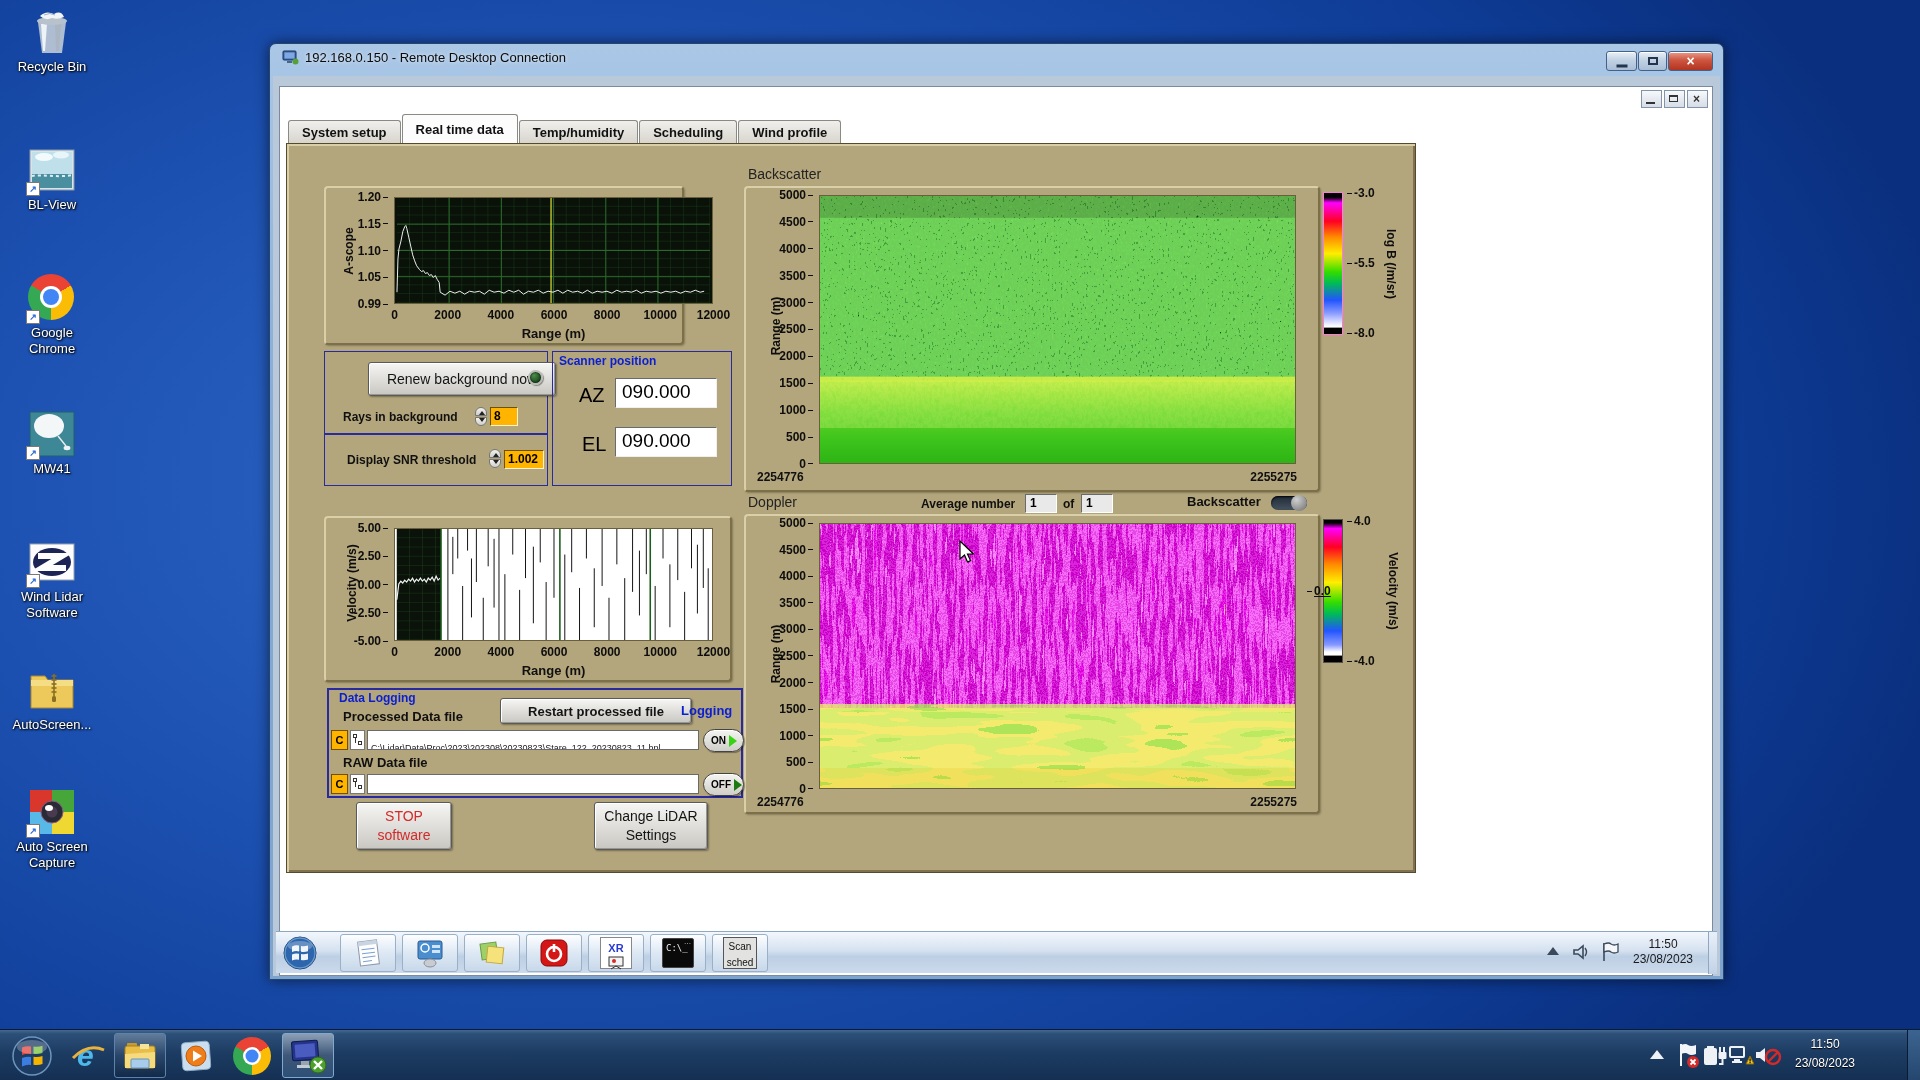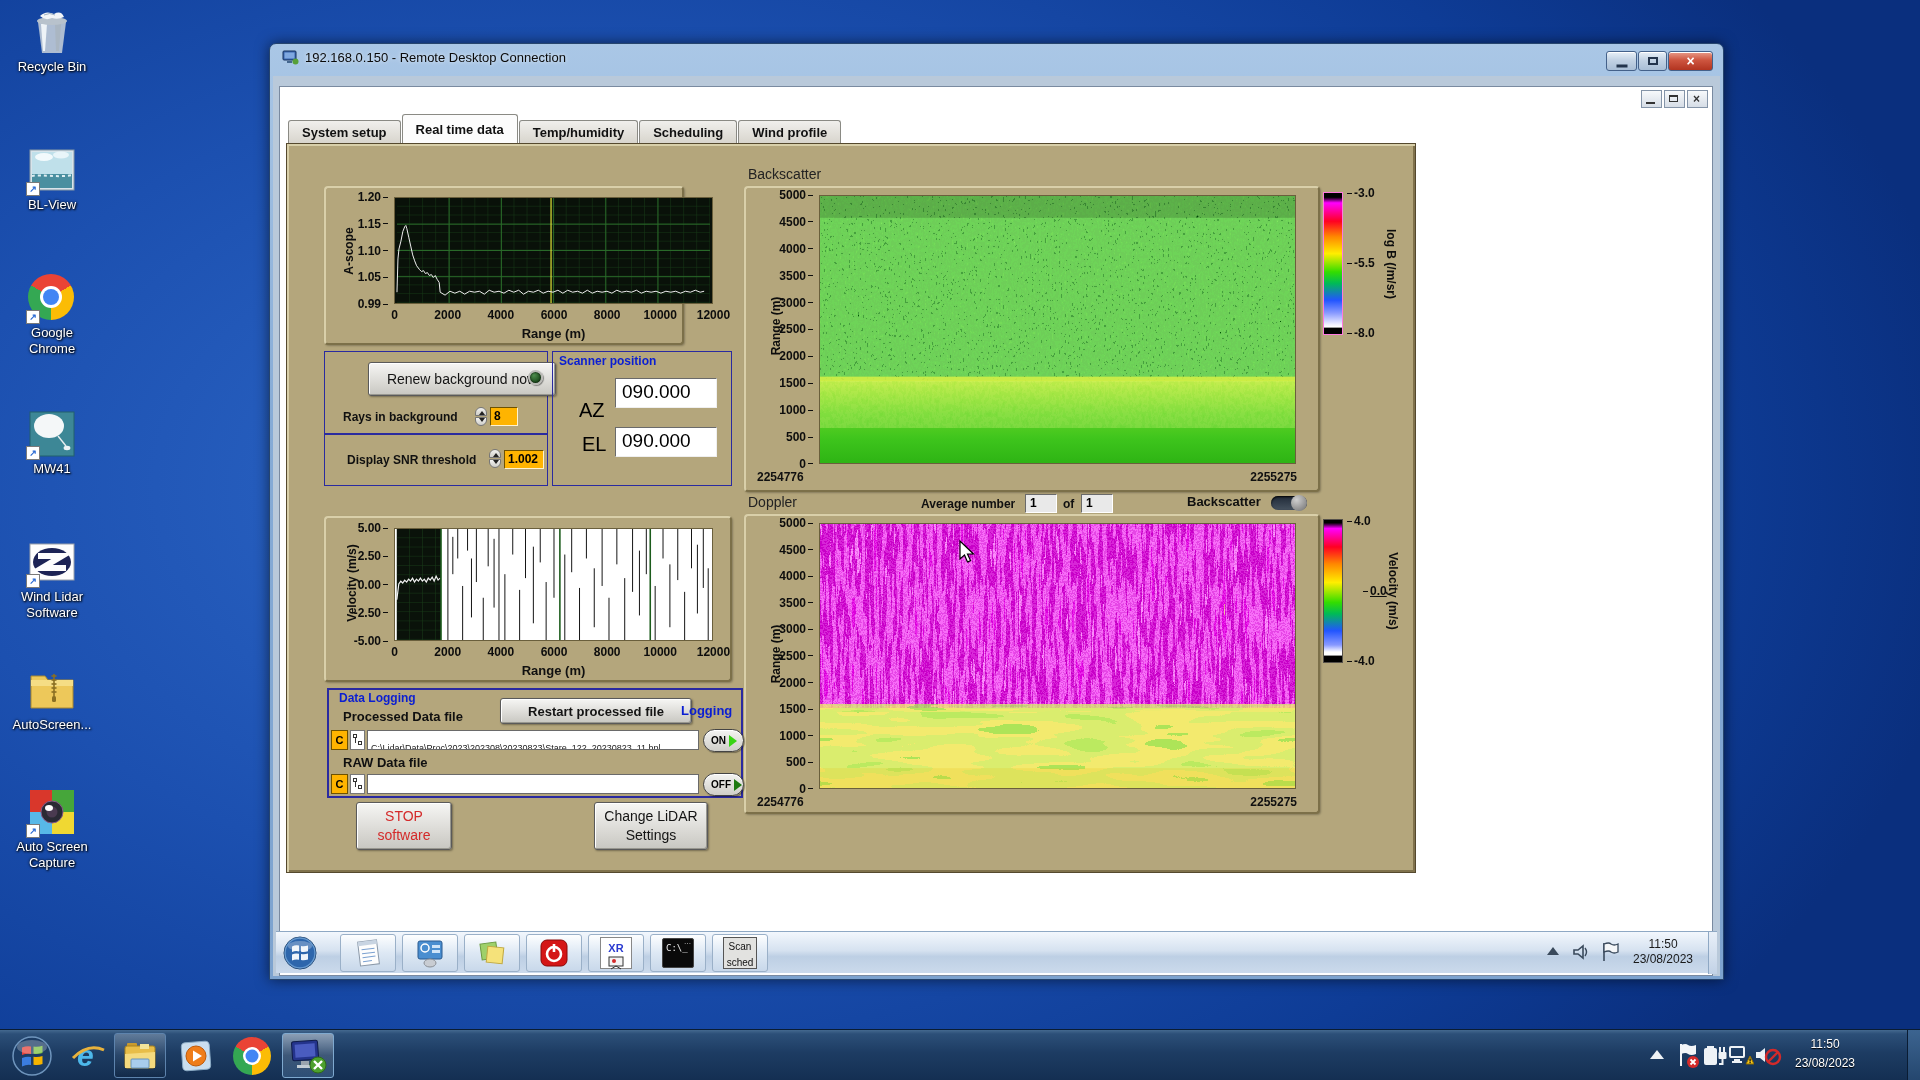--- a/index.html
+++ b/index.html
@@ -330,21 +330,21 @@
                 </span>
                 <span class="d">
                   <i></i>
                 </span>
             </div>
             <div class="orange-field" style="left:179px;top:15px;width:40px;">1.002</div>
           </div>
 
           <div class="navybox" style="left:265px;top:207px;width:180px;height:135px;">
             <span class="abs bluelbl" style="left:6px;top:2px;">Scanner position</span>
-            <span class="abs" style="left:26px;top:47px;font-size:20px;color:#000;">AZ</span>
+            <span class="abs" style="left:26px;top:32px;font-size:20px;color:#000;">AZ</span>
             <div class="white-num" style="left:62px;top:26px;width:102px;height:30px;">090.000</div>
             <span class="abs" style="left:29px;top:81px;font-size:20px;color:#000;">EL</span>
             <div class="white-num" style="left:62px;top:75px;width:102px;height:30px;">090.000</div>
           </div>
 
           <span class="abs" style="left:461px;top:22px;font-size:14px;color:#222;">Backscatter</span>
           <div class="lvgroup" style="left:457px;top:42px;width:576px;height:306px;"></div>
           <div class="rot-l" style="left:457px;top:175px;width:64px;text-align:center;">Range (m)</div>
           <div class="ytickcol" style="left:480px;top:45px;width:46px;height:281px;">
             <div class="ytick">
@@ -513,21 +513,21 @@
             <rect width="477" height="188" filter="url(#dpSpeck)" opacity="0.35"></rect>
             <rect y="186" width="477" height="80" filter="url(#dpBot)"></rect>
             <rect y="182" width="477" height="7" filter="url(#dpBot)" opacity="0.8"></rect>
             <rect y="246" width="477" height="20" fill="#e8c020" opacity="0.22"></rect>
           </svg>
           <div class="cbar" style="left:1036px;top:375px;height:144px;border:1px solid #55504a;
                background:linear-gradient(to bottom,#000 0,#000 2%,#ff00ff 6%,#ff0022 19%,#ff8800 31%,#ffee00 44%,#33dd00 58%,#00bb55 66%,#2255ff 78%,#8899ff 88%,#ffffff 93%,#ffffff 95%,#000 96%,#000 100%);"></div>
           <div class="cbtick" style="left:1060px;top:370px;">
               <span>4.0</span>
             </div>
-          <div class="cbtick" style="left:1076px;top:440px;text-decoration:underline;">
+          <div class="cbtick" style="left:1020px;top:440px;text-decoration:underline;">
               <span>0.0</span>
             </div>
           <div class="cbtick" style="left:1060px;top:510px;">
               <span>-4.0</span>
             </div>
           <div class="rot-r" style="left:1056px;top:440px;width:100px;text-align:center;">Velocity (m/s)</div>
           <div class="abs" style="left:470px;top:651px;width:540px;display:flex;justify-content:space-between;">
             <span class="lbl">2254776</span>
             <span class="lbl">2255275</span>
           </div>

